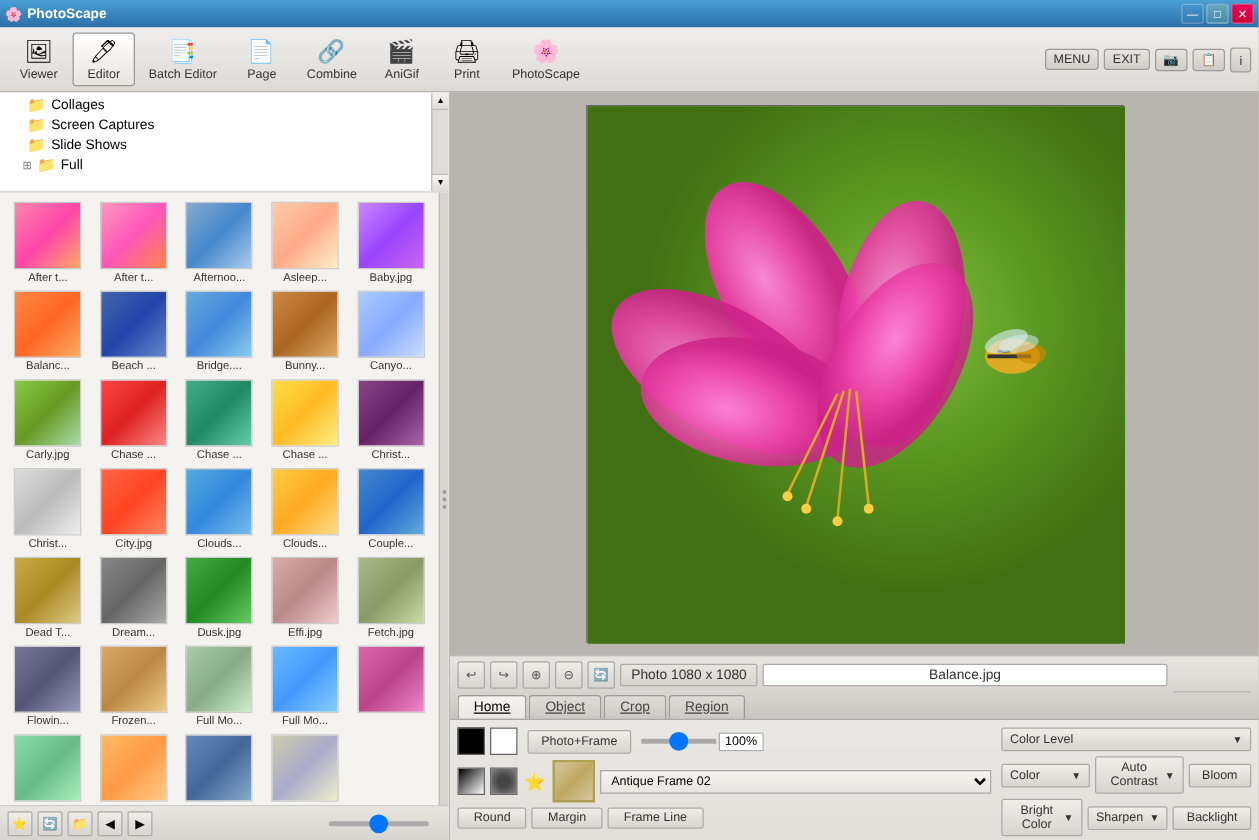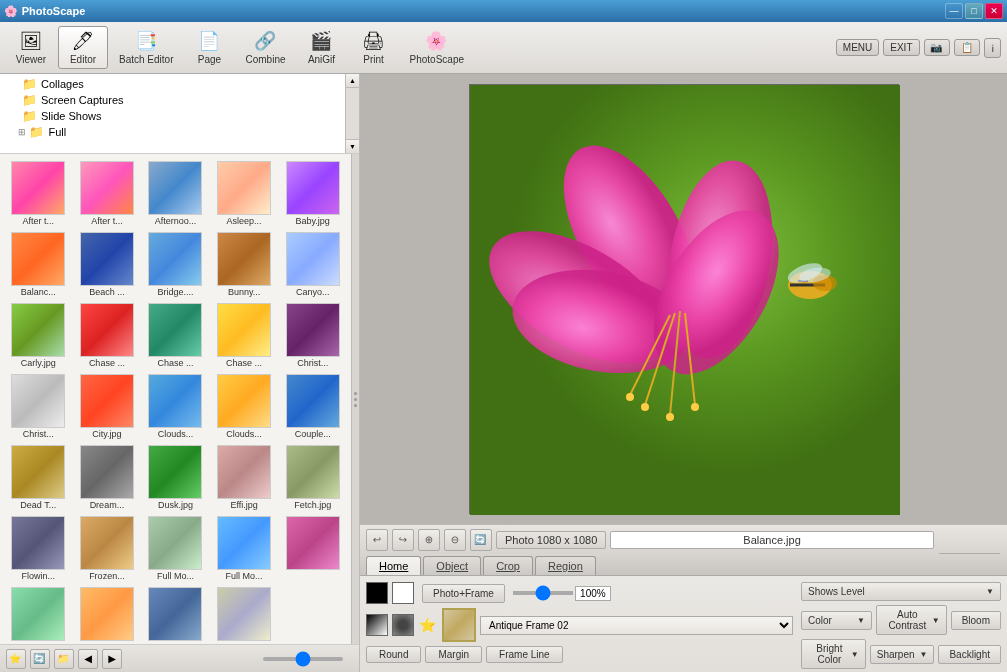--- a/index.html
+++ b/index.html
@@ -484,21 +484,21 @@
           <button class="photo-btn wide">Round</button>
           <button class="photo-btn wide">Margin</button>
           <button class="photo-btn wide">Frame Line</button>
         </div>
       </div>
 
       <div class="edit-right">
 
         <div class="right-row">
           <button class="action-btn">
-            <span>Shows Level</span>
+            <span>Color Level</span>
             <span class="arrow">▼</span>
           </button>
         </div>
 
         <div class="right-row">
           <button class="action-btn">
             <span>Color</span>
             <span class="arrow">▼</span>
           </button>
           <button class="action-btn">

